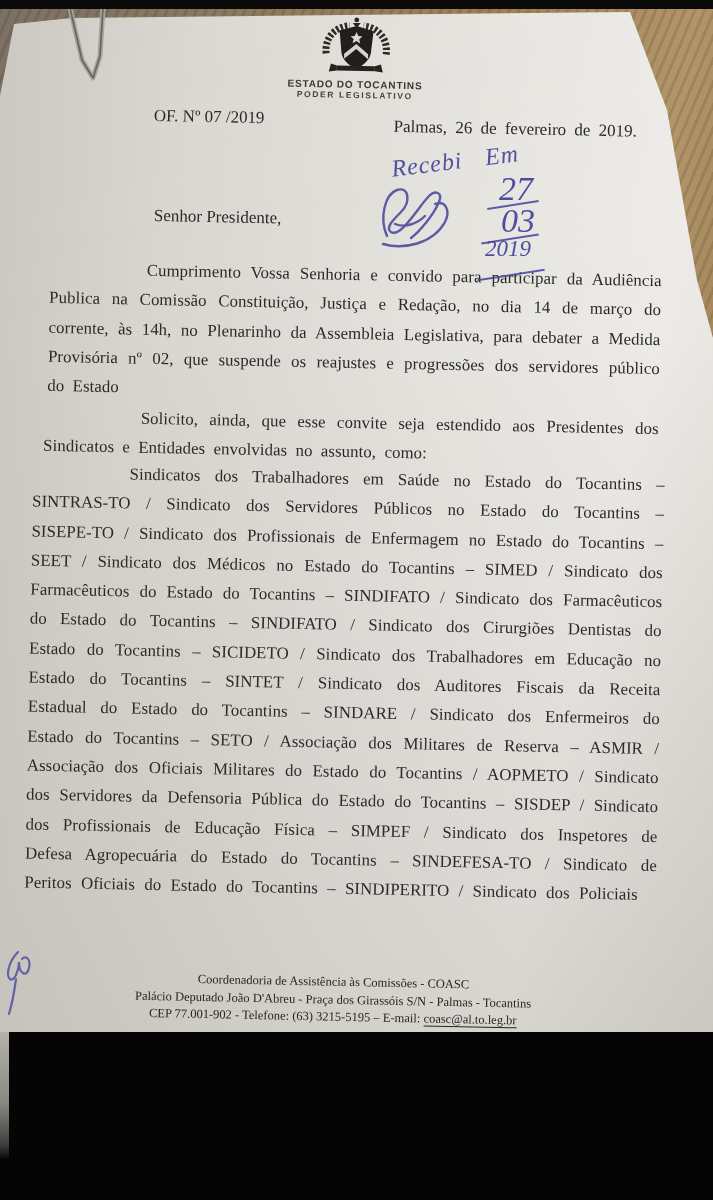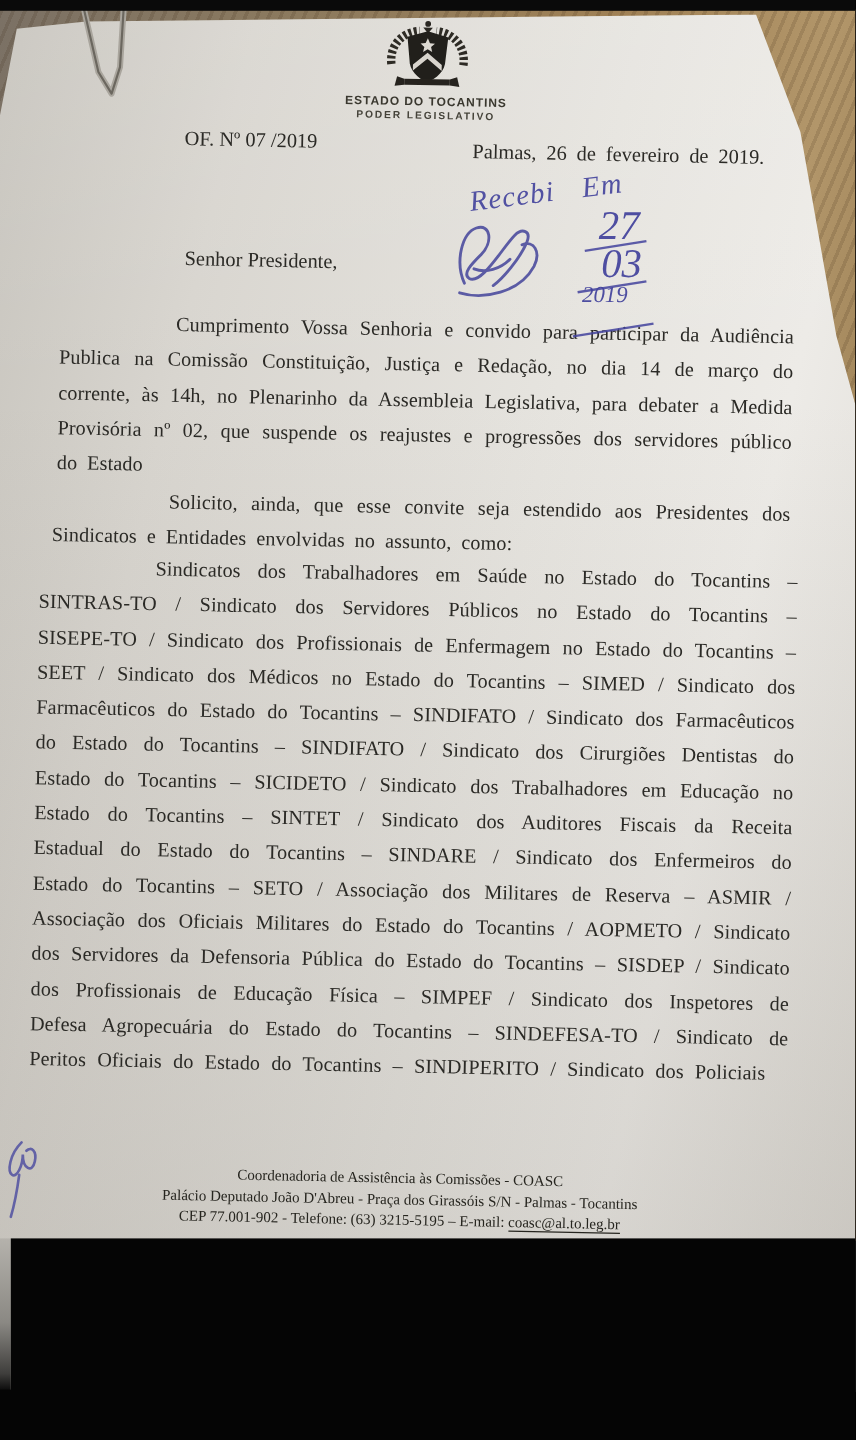--- a/index.html
+++ b/index.html
@@ -51,21 +51,21 @@
   .footer .email { border-bottom:1px solid #26251f; }
   
   .hand { position:absolute; left:375px; top:148px; width:230px; height:160px;
           color:#42429c; z-index:5; }
   .hand .label { position:absolute; left:16px; top:0; font-style:italic; font-size:24px;
                  transform:rotate(-7deg); word-spacing:16px; letter-spacing:1px; opacity:.9; }
   .hand .sig { position:absolute; left:0px; top:30px; }
   .hand .num { position:absolute; font-style:italic; font-size:34px; opacity:.92; }
   .hand .day   { left:124px; top:22px; }
   .hand .month { left:126px; top:54px; }
-  .hand .year  { left:110px; top:88px; font-size:19px; }
+  .hand .year  { left:110px; top:88px; font-size:23px; }
   .hand .frac { position:absolute; height:0; border-top:2.4px solid #42429c; opacity:.85; }
   .hand .f1 { left:112px; top:56px;  width:52px; transform:rotate(-9deg); }
   .hand .f2 { left:106px; top:90px;  width:58px; transform:rotate(-9deg); }
   .hand .f3 { left:102px; top:126px; width:68px; transform:rotate(-9deg); }
   .ink-mark { position:absolute; left:0px; top:944px; z-index:5; }
   .clip { position:absolute; left:58px; top:8px; z-index:6; }
   
   .bar-top    { position:absolute; left:0;   top:0;      width:713px; height:9px;   background:#0a0a0a; z-index:8; }
   .bar-bottom { position:absolute; left:9px; top:1032px; width:704px; height:168px; background:#050505; z-index:8; }
   .edge-strip { position:absolute; left:0;   top:1032px; width:9px;   height:128px; z-index:8;

